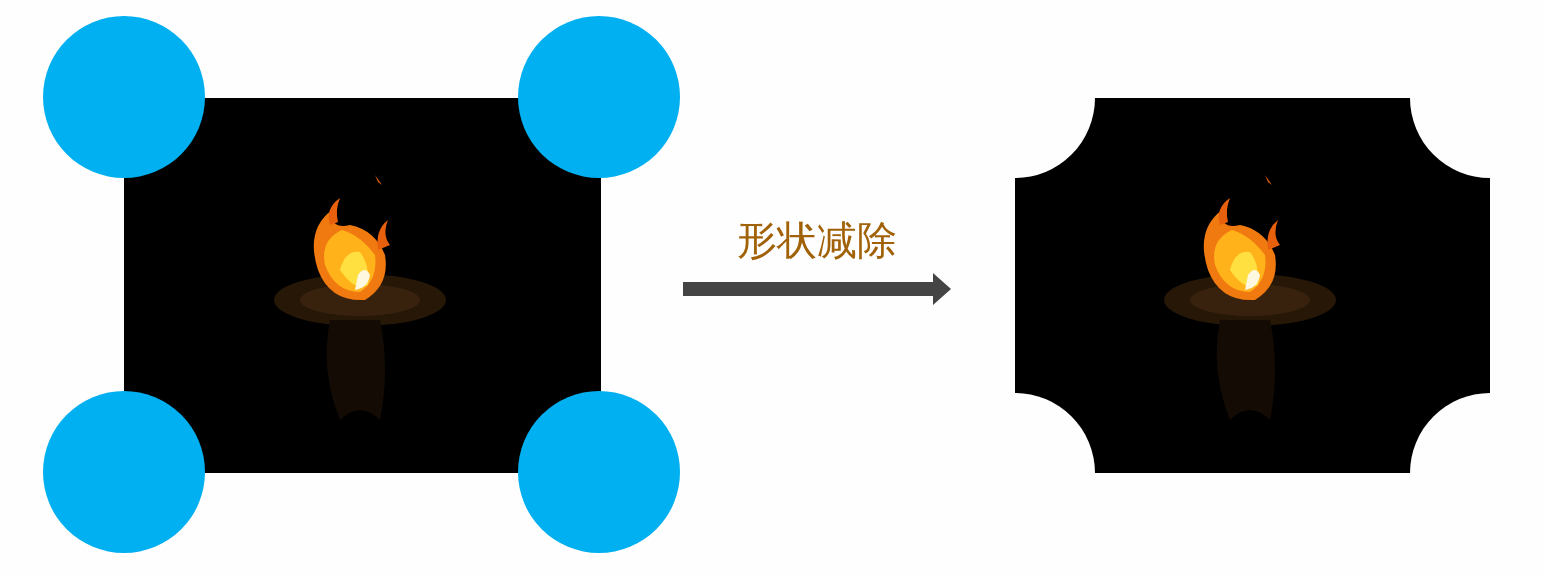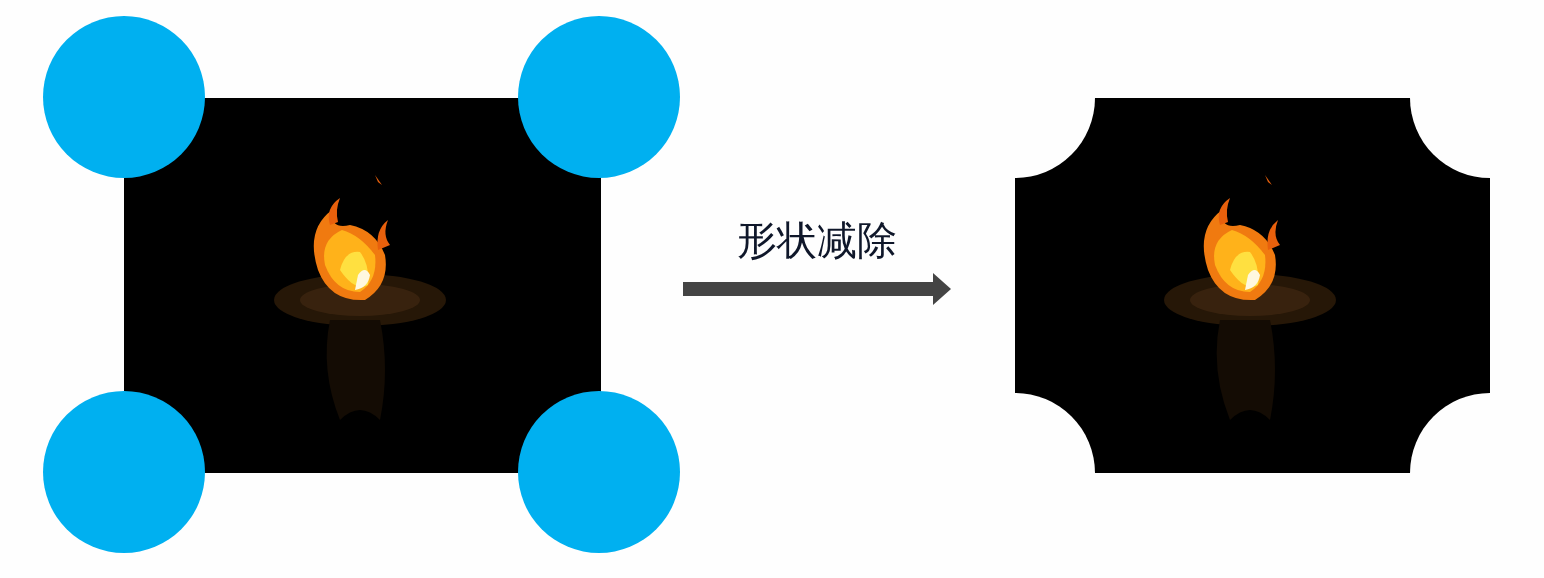--- a/index.html
+++ b/index.html
@@ -1,18 +1,18 @@
 <!DOCTYPE html>
 <html><head>
 <meta charset="utf-8">
 <style>
   html,body{margin:0;padding:0;background:#fefefe;}
   body{width:1544px;height:578px;position:relative;overflow:hidden;font-family:"DejaVu Serif","Liberation Serif",serif;}
   .abs{position:absolute;}
-  .label{left:683px;top:212px;width:268px;text-align:center;font-size:40px;color:#0f172a;line-height:56px;font-family:"DejaVu Serif","Liberation Serif",serif;}
+  .label{left:683px;top:212px;width:268px;text-align:center;font-size:40px;color:#a16207;line-height:56px;font-family:"DejaVu Serif","Liberation Serif",serif;}
 </style>
 </head>
 <body>
 
 <svg class="abs" style="left:0;top:0" width="700" height="578" viewBox="0 0 700 578">
   <rect x="124" y="98" width="477" height="375" fill="#000"></rect>
   <g transform="translate(360,270)">
     <ellipse cx="0" cy="30" rx="86" ry="26" fill="#2a1a08" opacity="0.9"></ellipse>
     <ellipse cx="0" cy="30" rx="60" ry="16" fill="#3d2610" opacity="0.8"></ellipse>
     <path d="M-30 50 Q-40 100 -20 150 Q0 130 20 150 Q30 100 20 50 Z" fill="#140c04"></path>

